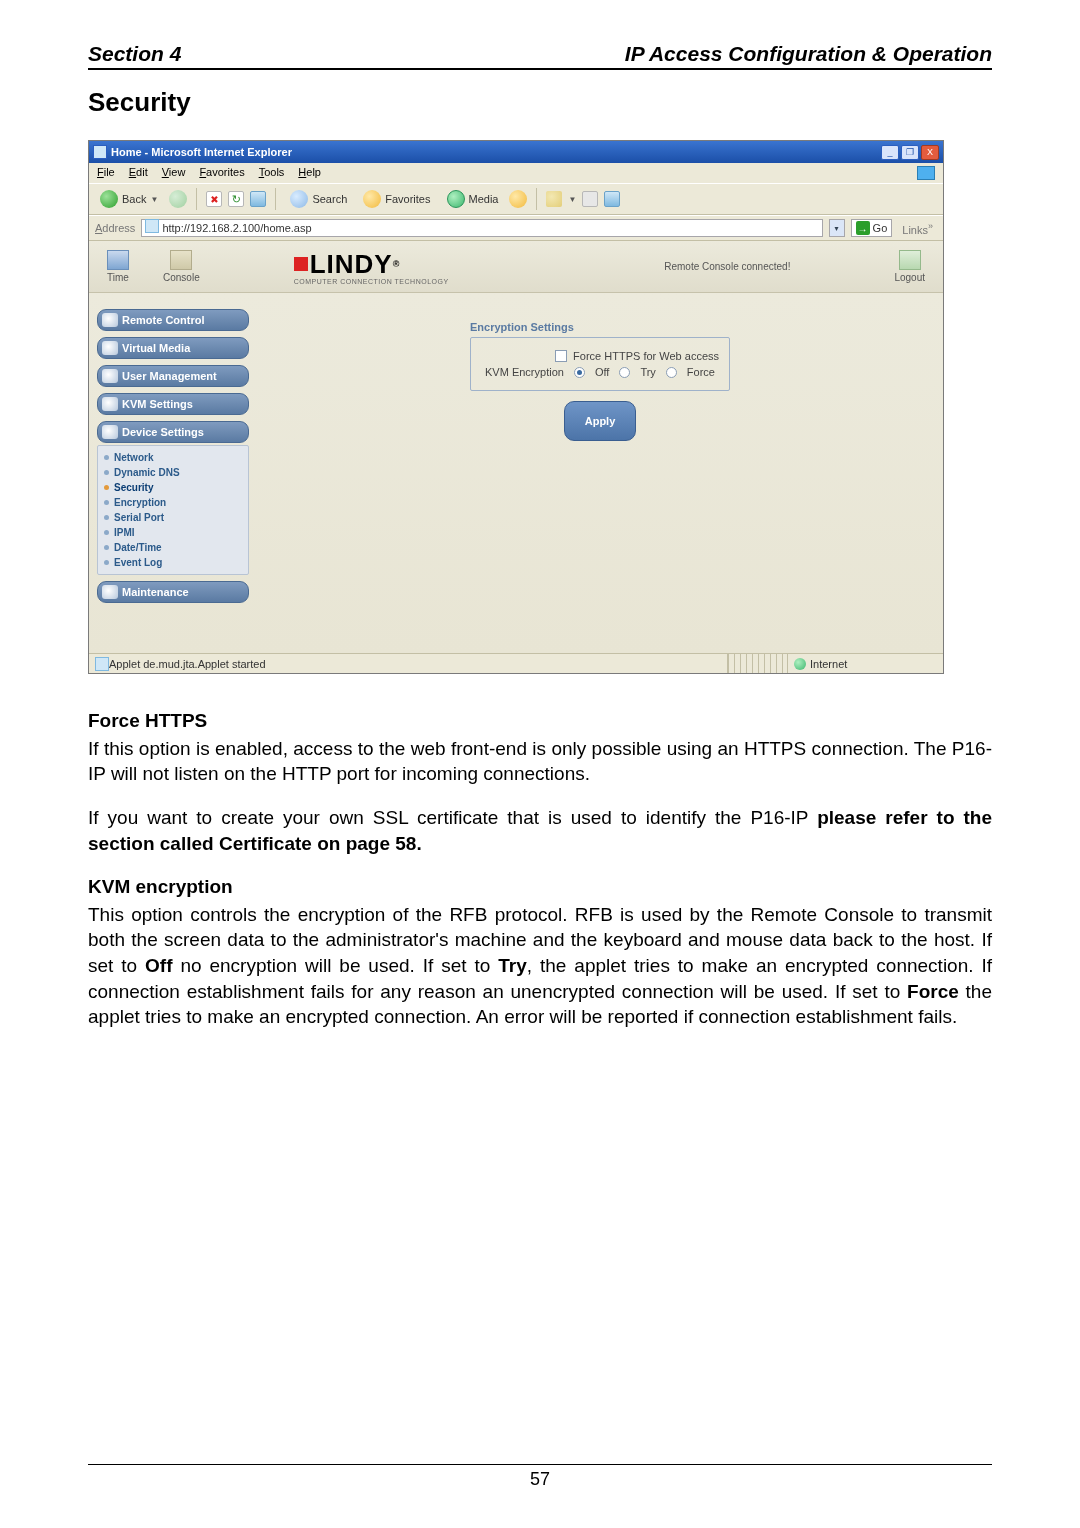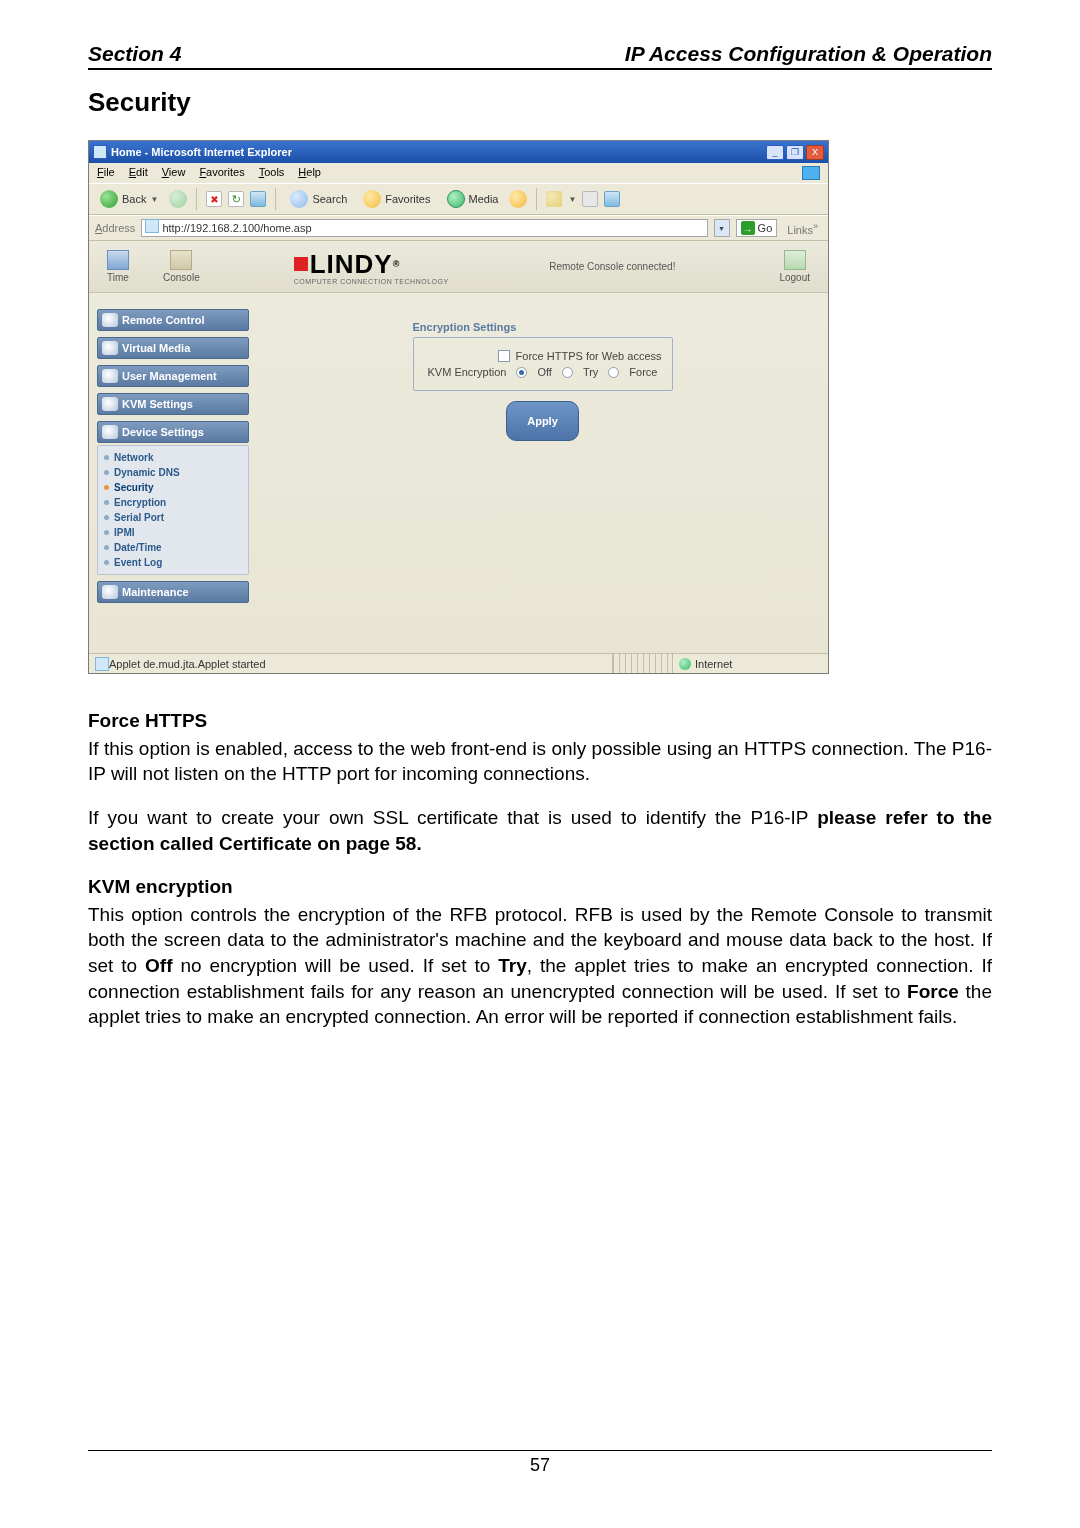--- a/index.html
+++ b/index.html
@@ -27,21 +27,21 @@
     font-size: 21px;
   }
   .h-security {
     font-weight: bold;
     font-size: 26px;
     margin-bottom: 22px;
   }
   
   .shot {
     border: 1px solid #7a7a7a;
-    width: 741px;
+    width: 856px;
     margin-bottom: 34px;
     font-family: Tahoma, Arial, sans-serif;
   }
   .titlebar {
     background: linear-gradient(#3a74d0,#1b4fa8);
     color: #fff;
     height: 22px;
     display: flex;
     align-items: center;
     font-size: 11px;
@@ -181,21 +181,21 @@
   }
   .side {
     width: 168px;
     padding: 16px 8px 8px 8px;
   }
   .navitem {
     background: linear-gradient(#7f9bbf,#5a7aa2);
     color:#fff;
     font-size:11px;
     font-weight:bold;
-    border-radius:2px;
+    border-radius:9px;
     padding:4px 6px 4px 24px;
     margin-bottom:6px;
     position:relative;
     border:1px solid #4a6a92;
   }
   .navitem::before {
     content:"";
     position:absolute;
     left:4px; top:3px;
     width:16px; height:14px;
@@ -285,21 +285,21 @@
   
   .body-text {
     font-size: 19px;
     line-height: 1.35;
     text-align: justify;
   }
   .subh { font-weight:bold; margin-top:4px; margin-bottom:2px; text-align:left; }
   .para { margin-bottom: 18px; }
   .pagenum {
     position:absolute;
-    bottom:52px;
+    bottom:38px;
     left:0; right:0;
     text-align:center;
     font-size:18px;
     border-top:1px solid #000;
     margin:0 88px;
     padding-top:4px;
   }
 </style>
 </head>
 <body>

